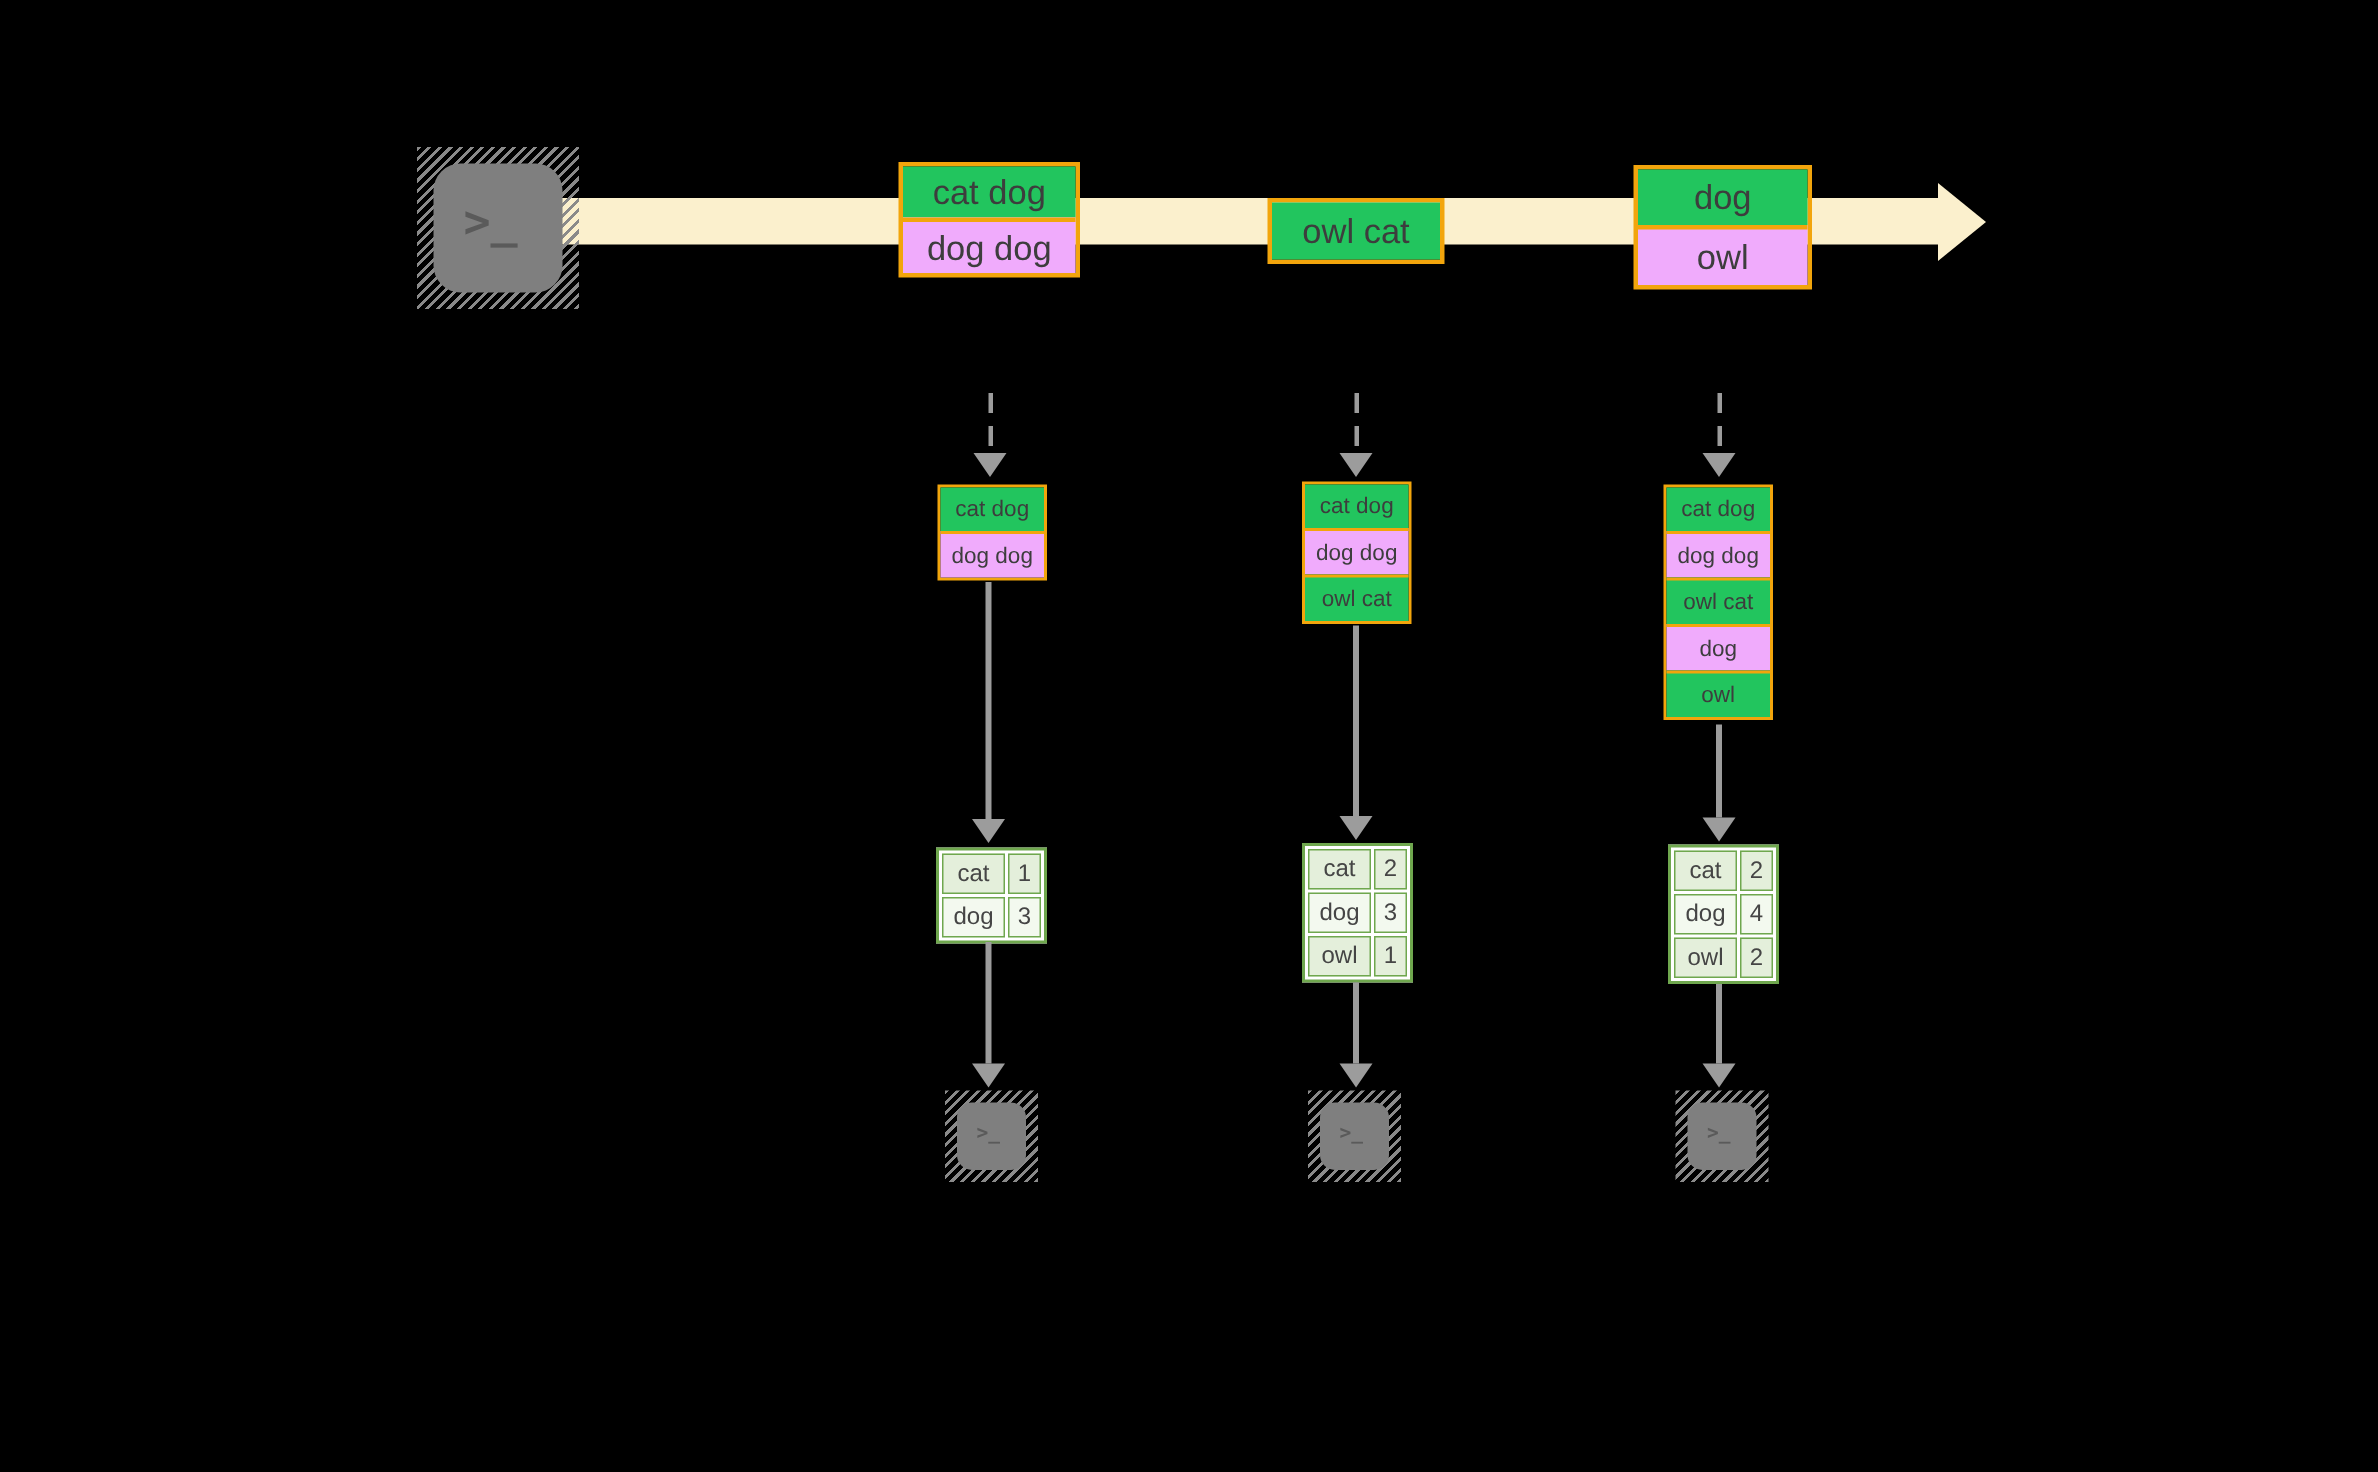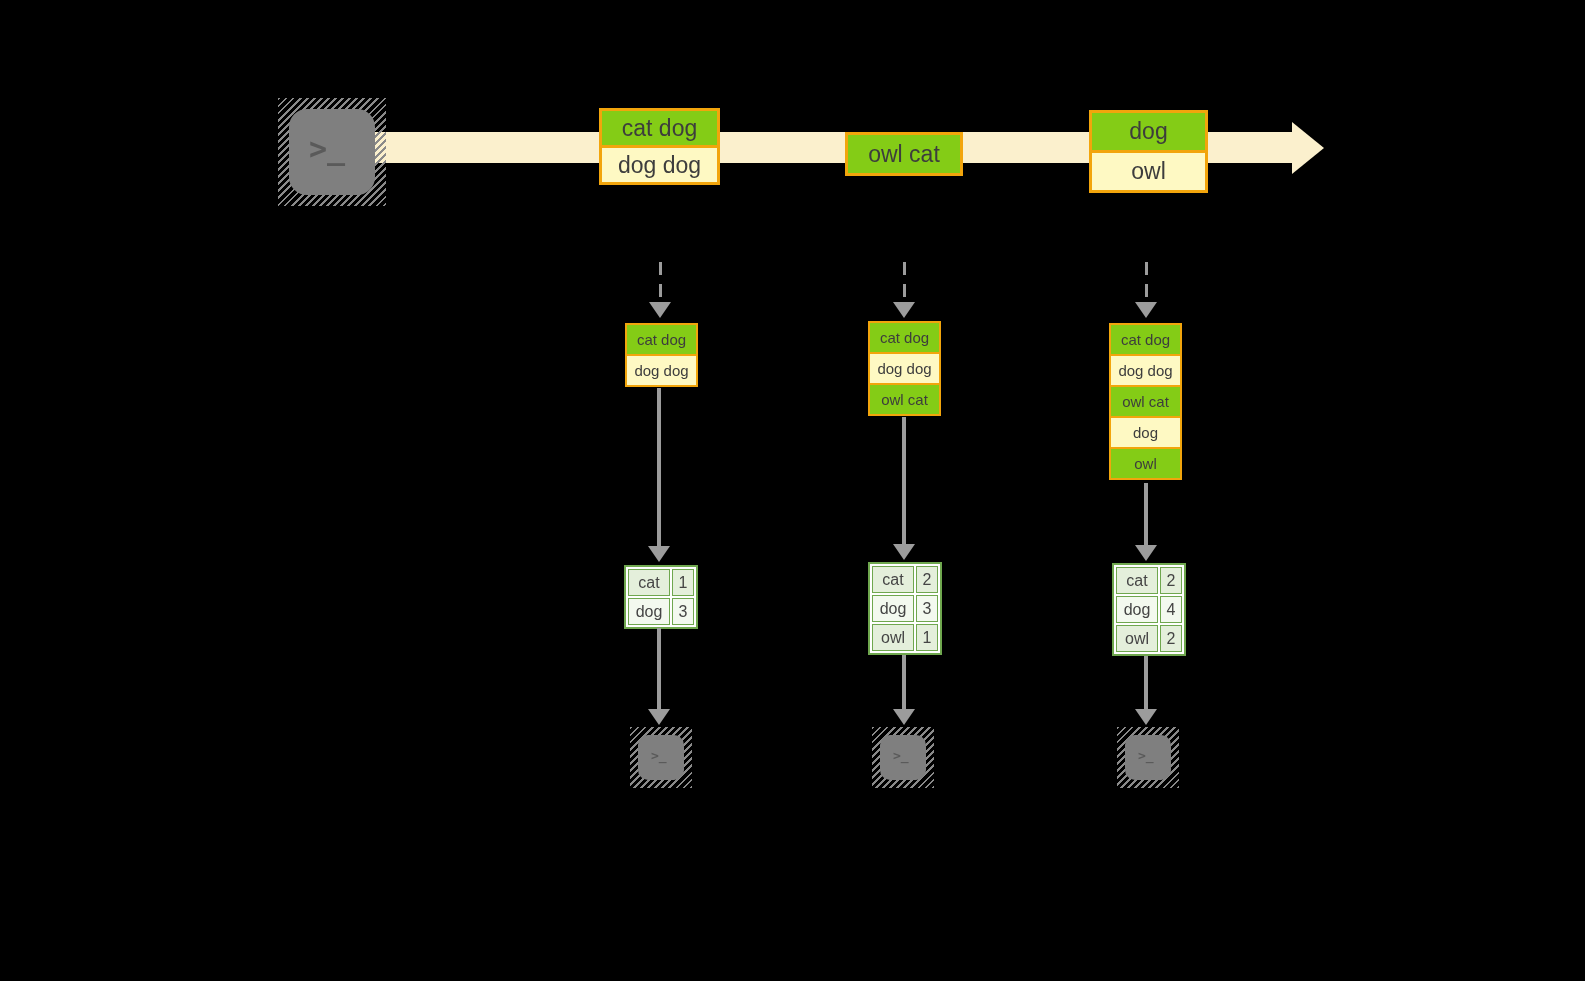--- a/index.html
+++ b/index.html
@@ -25,22 +25,22 @@
   #term-out-2 { left:872px; top:727px; }
   #term-out-3 { left:1117px; top:727px; }
   .term-glyph { position:absolute; color:#5a5a5a; font-family:"DejaVu Sans Mono", monospace; font-weight:bold; }
   .term-src .term-glyph { left:20px; top:22px; font-size:30px; }
   .term-out .term-glyph { left:13px; top:13px; font-size:13px; }
 
   
   .event { position:absolute; border:3px solid #f2a50c; }
   .ecell { display:flex; align-items:center; justify-content:center; font-size:23px; }
   .ecell + .ecell { border-top:3px solid #f2a50c; }
-  .fill-a { background:#84cc16; }
-  .fill-b { background:#fef9c3; }
+  .fill-a { background:#22c55e; }
+  .fill-b { background:#f0abfc; }
   #event-1 { left:599px; top:108px; width:115px; } #event-1 .ecell { height:34px; }
   #event-2 { left:845px; top:132px; width:112px; } #event-2 .ecell { height:38px; }
   #event-3 { left:1089px; top:110px; width:113px; } #event-3 .ecell { height:37px; }
 
   
   .dash-shaft { position:absolute; width:3px; top:262px; height:40px;
     background:repeating-linear-gradient(to bottom, #9c9c9c 0 13px, transparent 13px 22px); }
   .solid-shaft { position:absolute; width:4px; background:#9c9c9c; }
   .head-down { position:absolute; width:0; height:0;
     border-left:11px solid transparent; border-right:11px solid transparent; border-top:16px solid #9c9c9c; }

